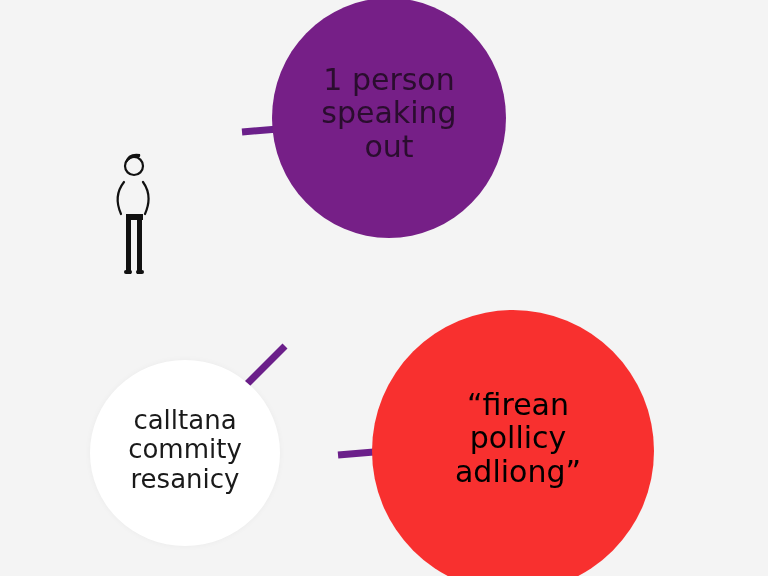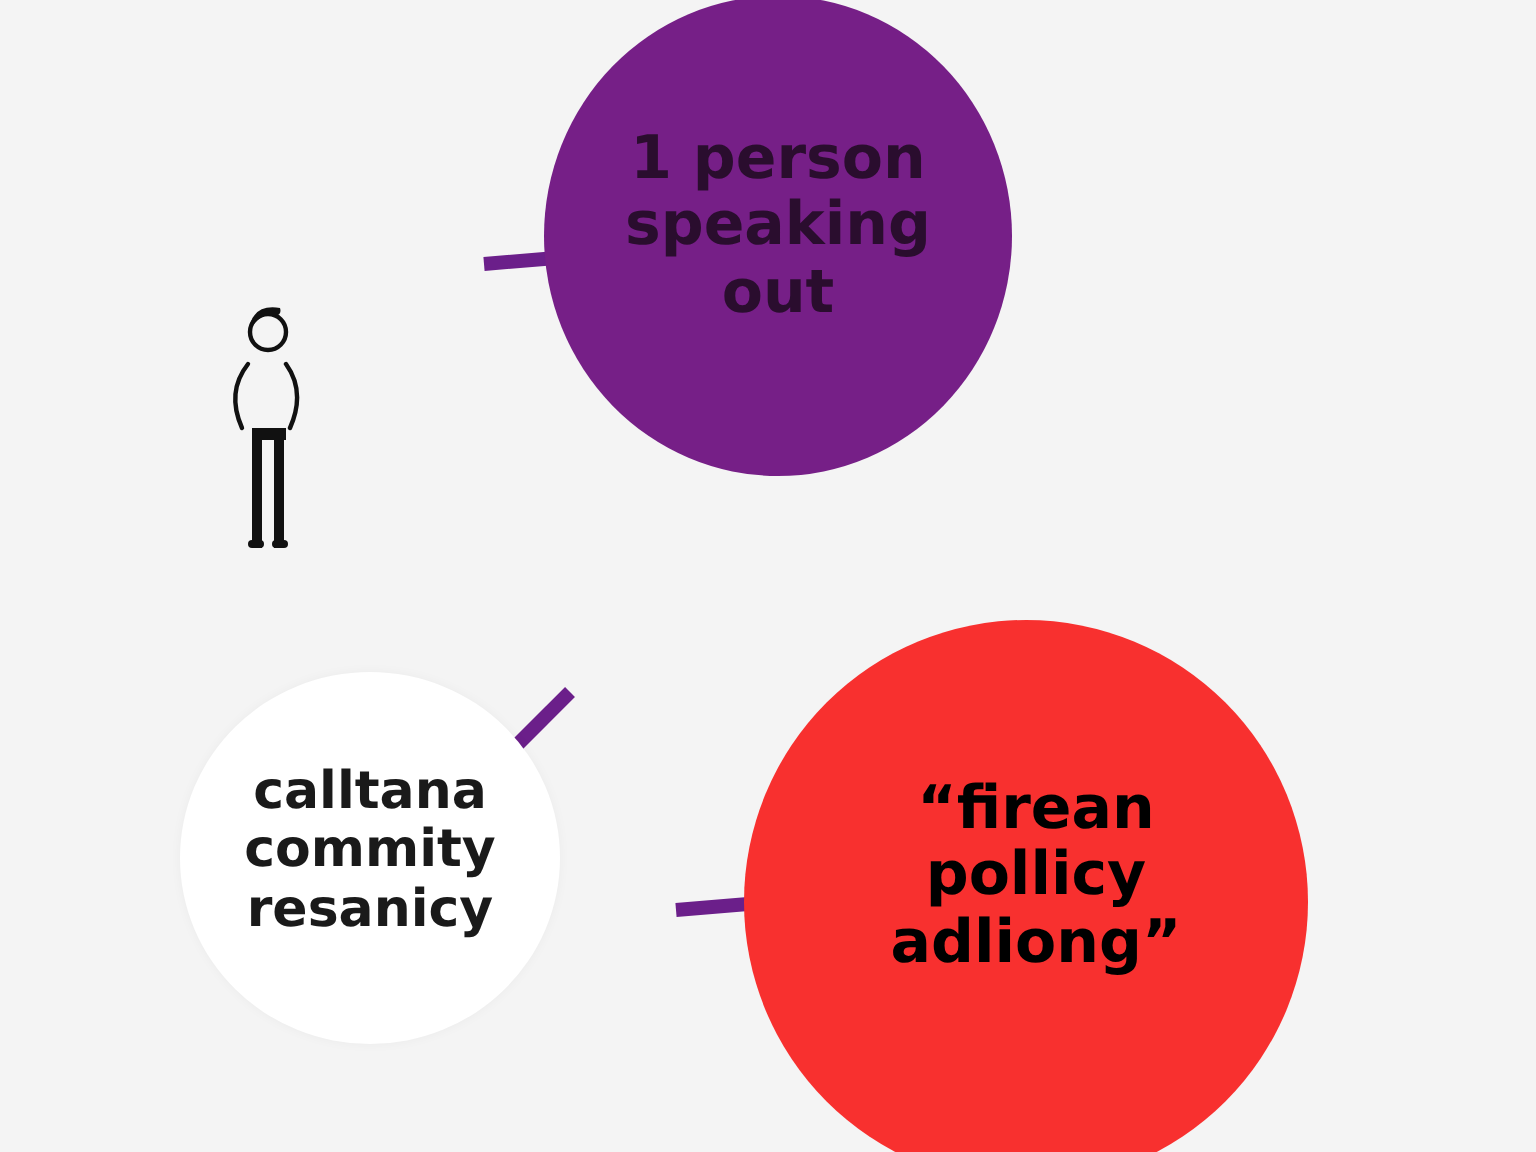--- a/index.html
+++ b/index.html
@@ -8,24 +8,24 @@
       background: #f4f4f4;
       position: relative;
       font-family: "DejaVu Sans", sans-serif;
     }
     .canvas { position: absolute; inset: 0; }
     .circle {
       position: absolute; border-radius: 50%;
       display: flex; align-items: center; justify-content: center;
       text-align: center; color: #1a1a1a;
     }
-    .circle .label { white-space: pre-line; line-height: 1.12; font-weight: bold; }
+    .circle .label { white-space: pre-line; line-height: 1.12; }
     #purple { left: 272px; top: -2px; width: 234px; height: 240px; }
     #purple .label { font-size: 30px; color: #2a0d2e; margin-top: -10px; }
-    #white { left: 90px; top: 336px; width: 190px; height: 186px; box-shadow: 0 0 6px rgba(0,0,0,0.04); }
+    #white { left: 90px; top: 360px; width: 190px; height: 186px; box-shadow: 0 0 6px rgba(0,0,0,0.04); }
     #white .label { font-size: 26px; margin-top: -6px; }
     #red { left: 372px; top: 310px; width: 282px; height: 282px; }
     #red .label { font-size: 30px; color: #000000; margin-top: -26px; margin-left: 10px; }
     .line-svg { position: absolute; inset: 0; pointer-events: none; }
     .person { position: absolute; left: 108px; top: 148px; width: 46px; height: 132px; }
   </style>
 </head>
 <body>
 
 <div class="canvas">

